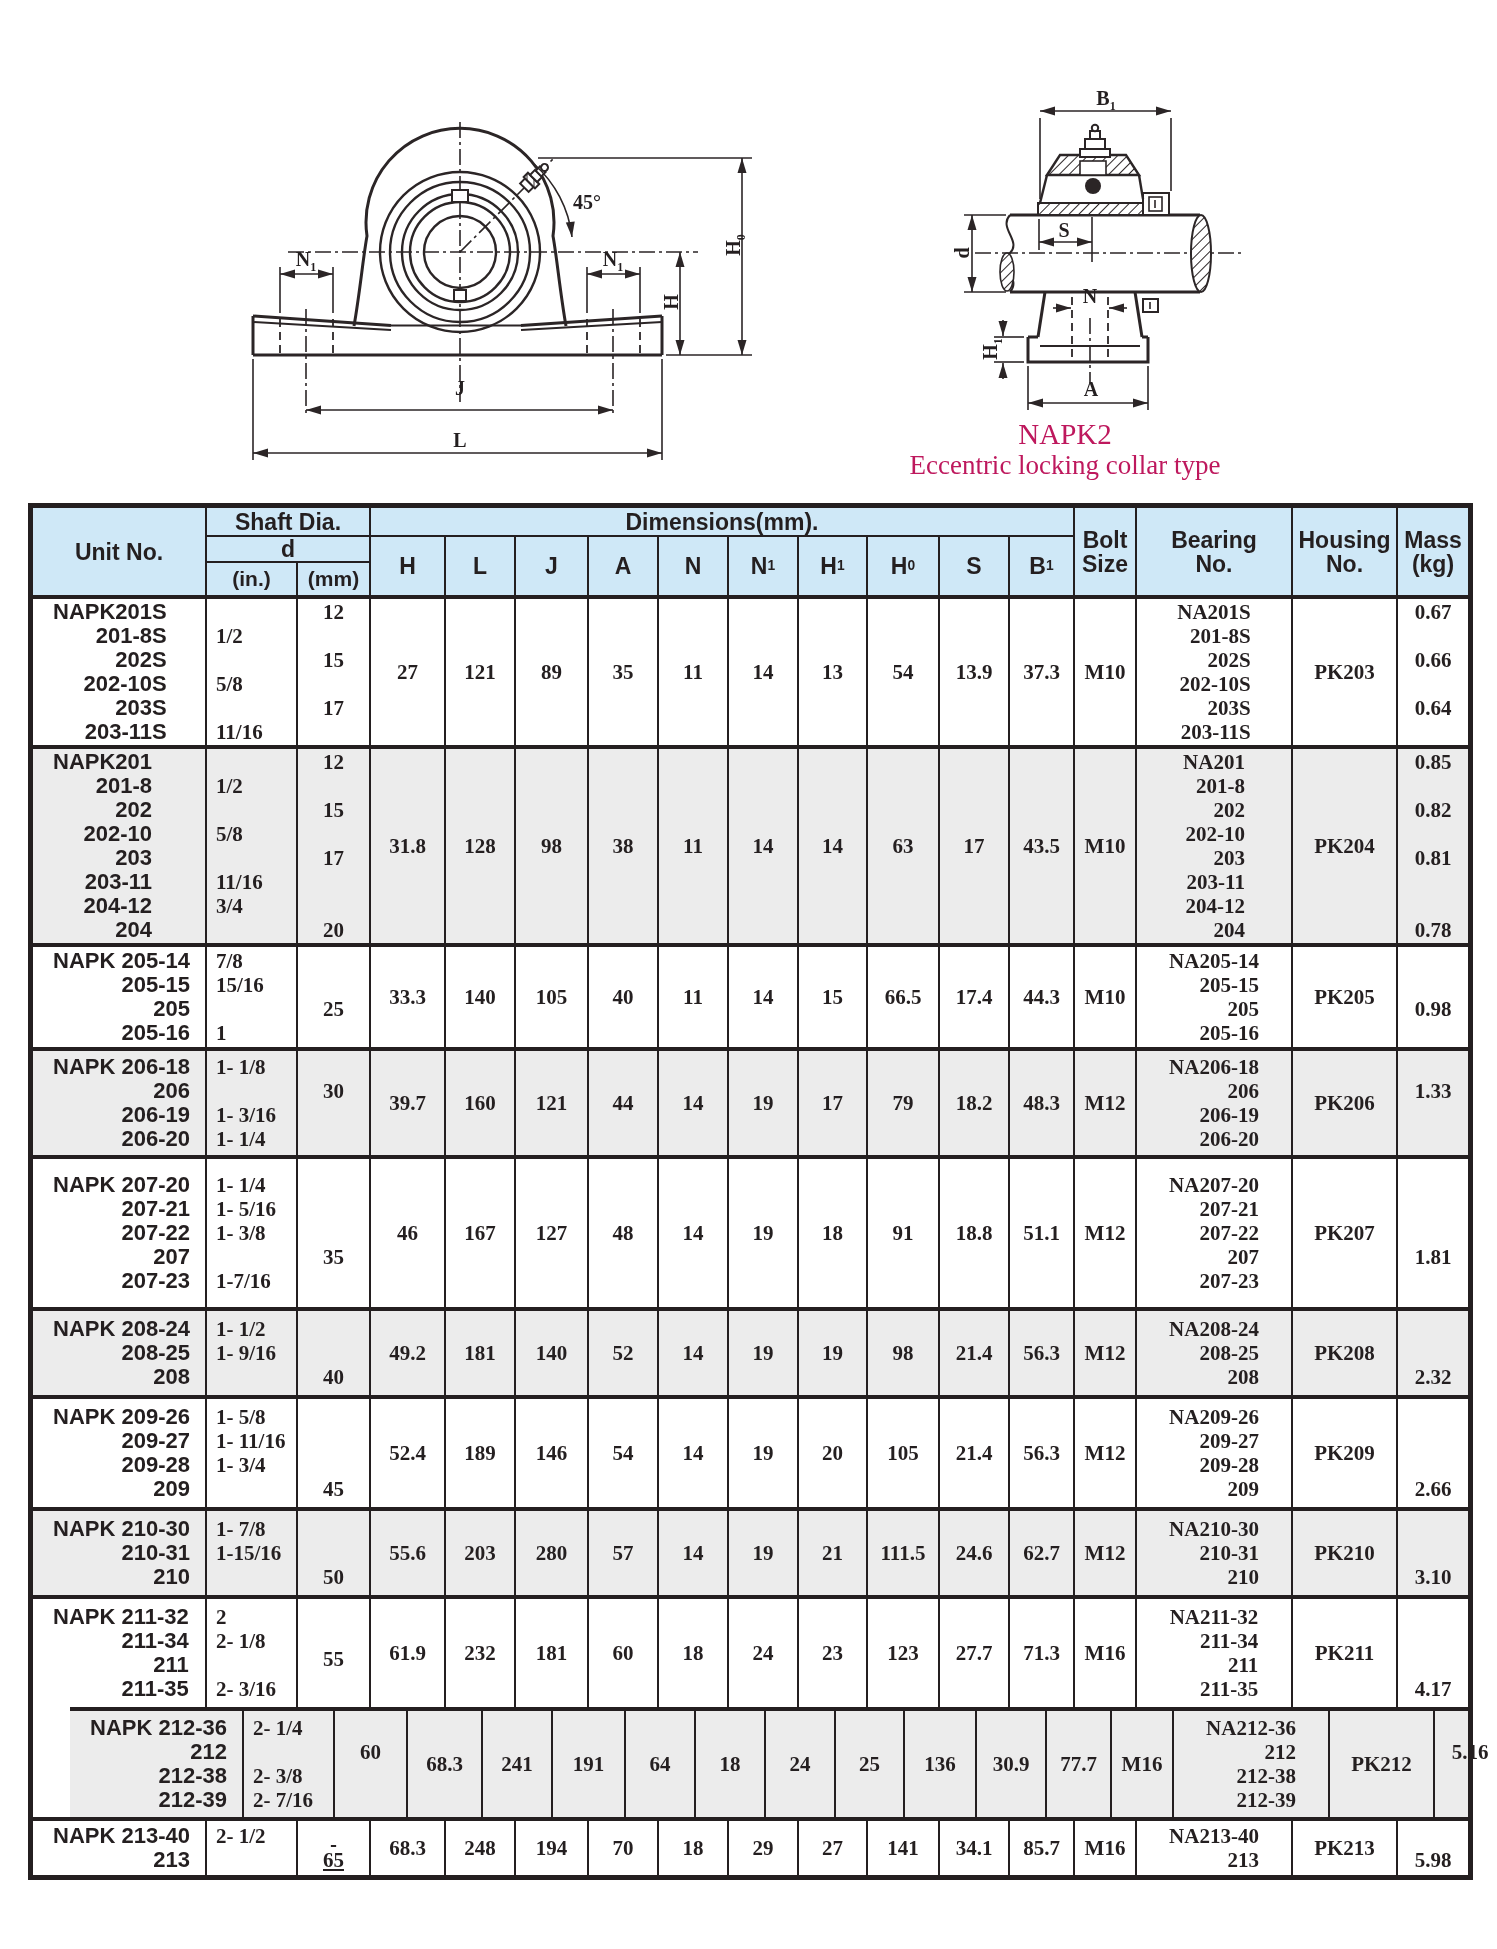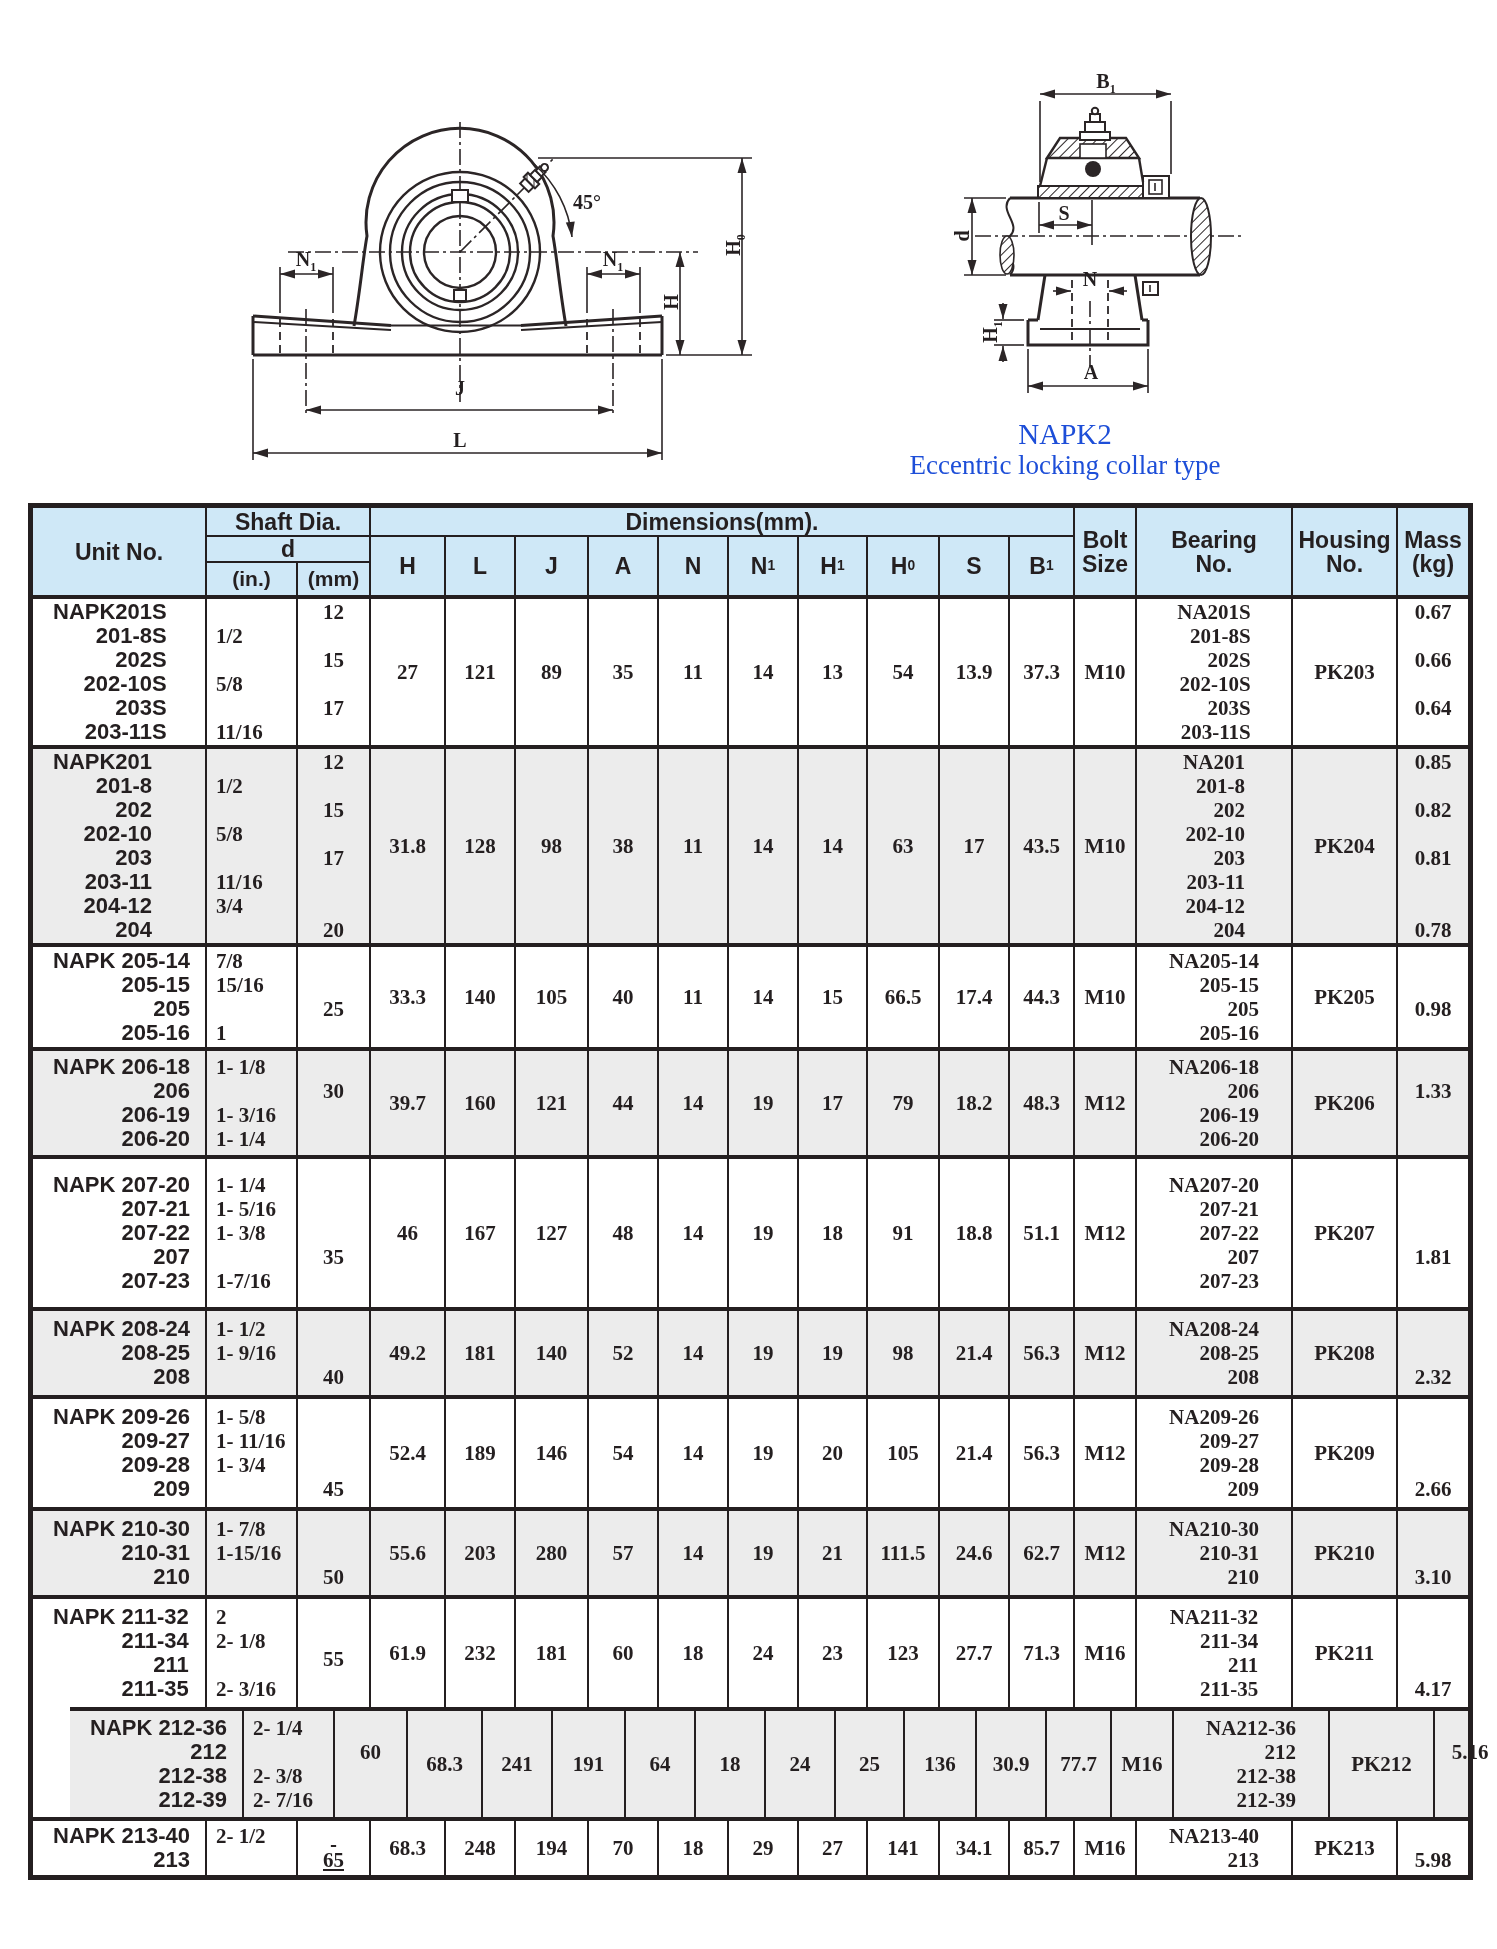--- a/index.html
+++ b/index.html
@@ -128,21 +128,21 @@
   </svg>
   <div class="lbl subfmt" style="left:56px;  top:147px">N<sub>1</sub></div>
   <div class="lbl subfmt" style="left:363px; top:147px">N<sub>1</sub></div>
   <div class="lbl subfmt" style="left:337px; top:90px">45°</div>
   <div class="lbl rot subfmt" style="left:421px; top:190px">H</div>
   <div class="lbl rot subfmt" style="left:483px; top:133px">H<sub>0</sub></div>
   <div class="lbl subfmt" style="left:210px; top:276px">J</div>
   <div class="lbl subfmt" style="left:210px; top:328px">L</div>
 </div>
 
-<div class="abs" style="left:950px; top:68px; width:310px; height:330px;text-decoration:underline;">
+<div class="abs" style="left:950px; top:85px; width:310px; height:330px;text-decoration:underline;">
   <svg width="310" height="330" viewBox="0 0 310 330">
     <defs>
       <pattern id="h2" width="7" height="7" patternUnits="userSpaceOnUse" patternTransform="rotate(45)">
         <rect width="7" height="7" fill="#ffffff"></rect>
           <line x1="0" y1="0" x2="0" y2="7" stroke="#2b2526" stroke-width="2"></line>
       </pattern>
       <marker id="a2" markerUnits="userSpaceOnUse" markerWidth="18" markerHeight="12" refX="17" refY="6" orient="auto-start-reverse">
         <path d="M17 6 L2 1.5 L2 10.5 Z" fill="#2b2526"></path>
       </marker>
     </defs>
@@ -209,21 +209,21 @@
     </g>
   </svg>
   <div class="lbl subfmt" style="left:156px; top:13px">B<sub>1</sub></div>
   <div class="lbl subfmt" style="left:114px; top:145px">S</div>
   <div class="lbl rot subfmt" style="left:12px; top:168px">d</div>
   <div class="lbl subfmt" style="left:140px; top:211px">N</div>
   <div class="lbl rot subfmt" style="left:40px; top:264px">H<sub>1</sub></div>
   <div class="lbl subfmt" style="left:141px; top:304px">A</div>
 </div>
 
-<div class="ttl" style="color: #1d4ed8;">
+<div class="ttl" style="color: #be185d;">
   <div class="l1">NAPK2</div>
   <div class="l2">Eccentric locking collar type</div>
 </div>
 
 <div id="table">
   <div id="thead">
     <div class="hc br" style="grid-area:1/1/4/2">Unit No.</div>
     <div class="hc br bb" style="grid-area:1/2/2/4">Shaft Dia.</div>
     <div class="hc br bb" style="grid-area:2/2/3/4">d</div>
     <div class="hc br sm" style="grid-area:3/2/4/3">(in.)</div>

